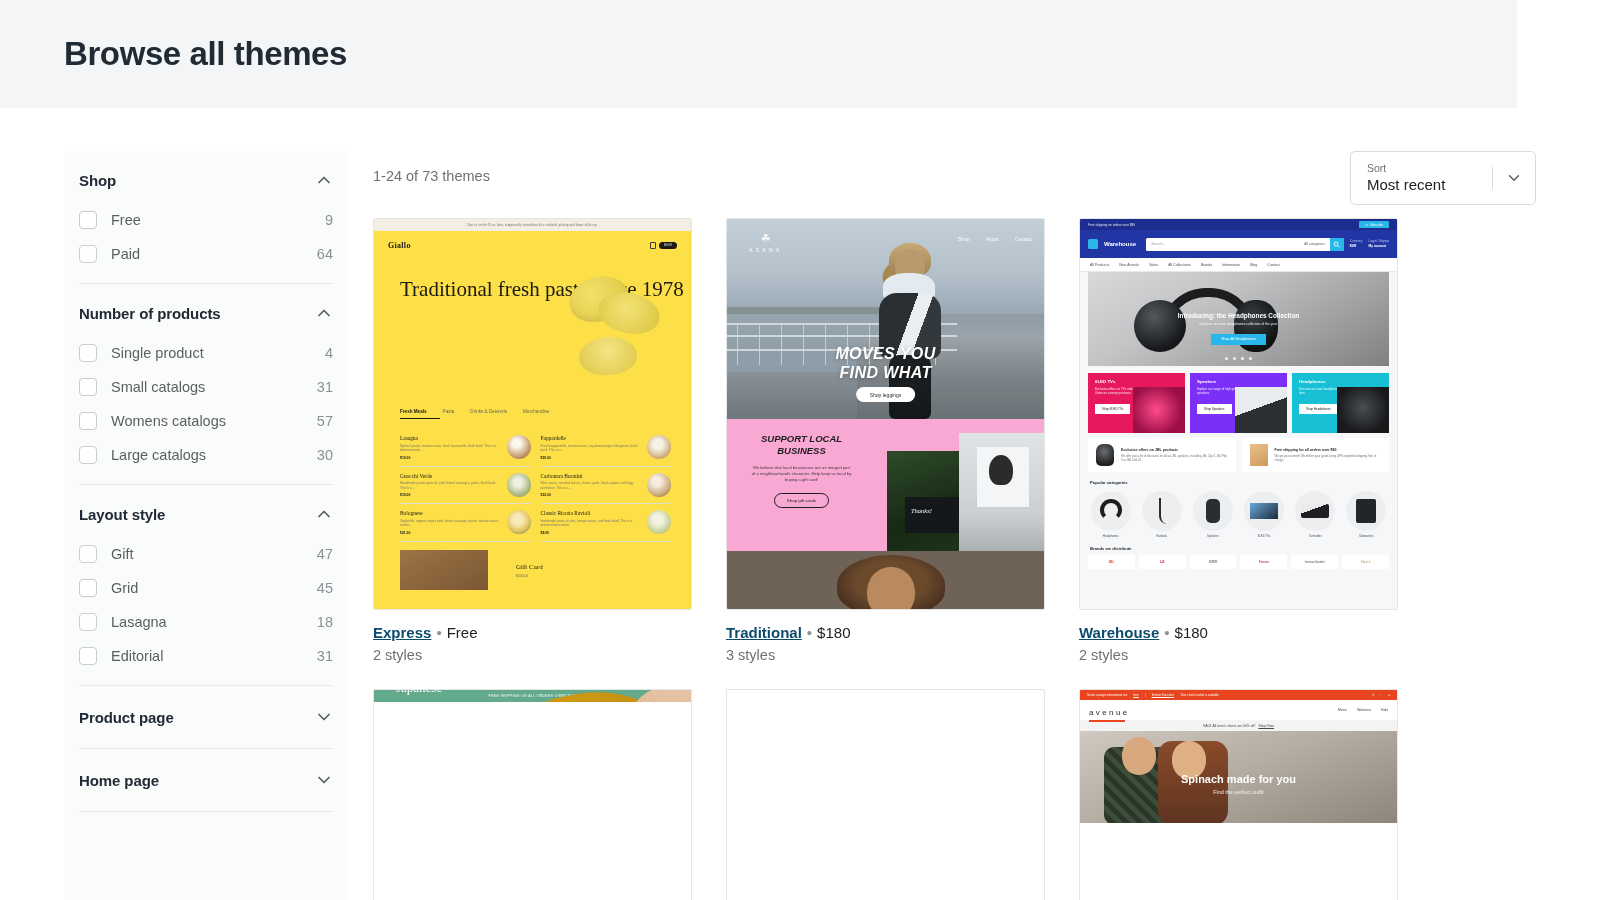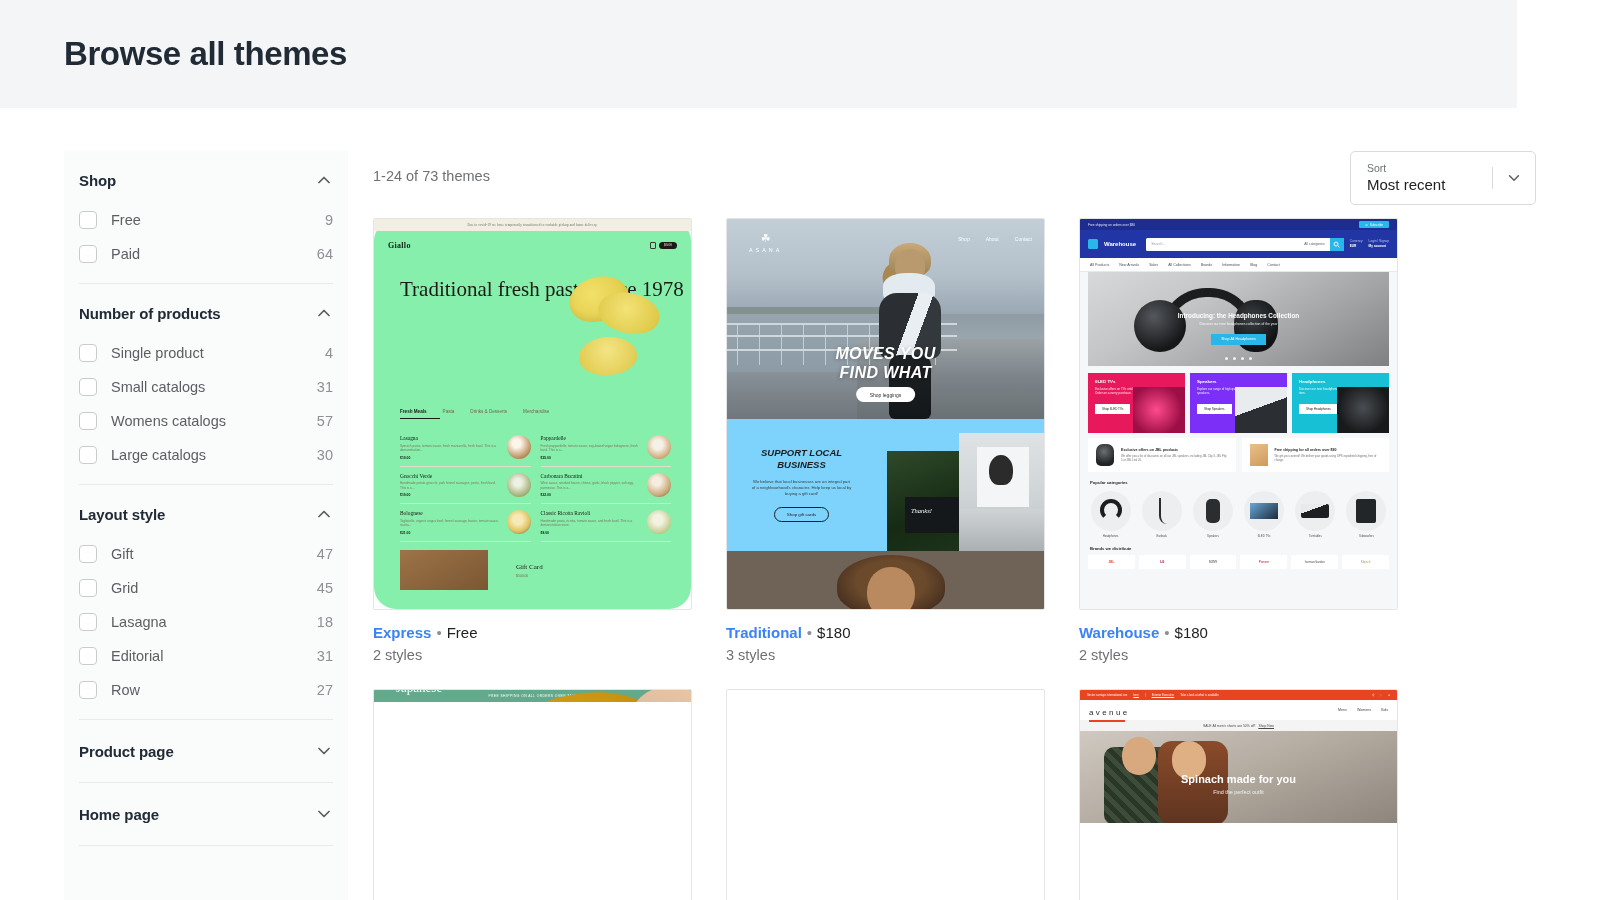--- a/index.html
+++ b/index.html
@@ -72,30 +72,30 @@
     display: grid; grid-template-columns: repeat(3, 319px);
     column-gap: 34px; row-gap: 26px; margin-top: 9px;
   }
   .card { width: 319px; }
   .thumb {
     width: 319px; height: 392px; border: 1px solid #e4e5e7; border-radius: 2px;
     overflow: hidden; background: #fff; position: relative; cursor: pointer;
   }
   .card-meta { margin-top: 13px; }
   .card-line1 { font-size: 15px; line-height: 20px; }
-  .theme-name { color: #3b82f6; font-weight: 600; cursor: pointer; margin-top: 10px; }
+  .theme-name { color: #0c4a6e; text-decoration: underline; font-weight: 600; cursor: pointer; margin-top: 10px; }
   .dot-sep { color: #8c9196; margin: 0 5px; }
   .theme-price { color: #202223; }
   .card-styles { font-size: 14.5px; color: #6d7175; margin-top: 4px; }
 
   
   .mini { position: absolute; inset: 0; }
 
   
-  .giallo { background: #86efac; font-family: "Liberation Serif", serif; border-radius: 22px; }
+  .giallo { background: #fde047; font-family: "Liberation Serif", serif; }
   .g-ann { height: 12px; background: #f2eee3; color: #6e6858; font-size: 3.2px;
            display: flex; align-items: center; justify-content: center; letter-spacing: .2px;}
   .g-nav { height: 28px; display: flex; align-items: center; padding: 0 14px; }
   .g-logo { font-size: 8px; font-weight: 700; color: #1c1a16; letter-spacing: .3px; }
   .g-cart { margin-left: auto; display: flex; align-items: center; gap: 3px; }
   .g-bag { width: 6px; height: 7px; border: 1px solid #3a3730; border-radius: 1px; }
   .g-pill { background: #1c1a16; color: #f7f3ea; font-size: 3.6px; border-radius: 6px; padding: 1.5px 5px; }
   .g-hero { position: relative; height: 150px; padding: 18px 0 0 26px; }
   .g-h1 { font-size: 21px; line-height: 25px; color: #1c1a16; }
   .g-rav { position: absolute; border-radius: 50%; }
@@ -169,21 +169,21 @@
   .a-lotus { font-size: 11px; line-height: 11px; opacity: .95; }
   .a-brand { font-size: 5.4px; letter-spacing: 3px; margin-top: 3px; }
   .a-nav { position: absolute; right: 12px; top: 17px; display: flex; gap: 16px;
            color: #fff; font-size: 5px; opacity: .92; }
   .a-h1 { position: absolute; left: 0; right: 0; top: 125px; text-align: center;
           color: #fff; font-size: 16px; font-weight: 700; font-style: italic;
           line-height: 19px; letter-spacing: .4px; text-shadow: 0 1px 4px rgba(0,0,0,.3); }
   .a-btn { position: absolute; left: 50%; transform: translateX(-50%); top: 168px;
            background: #fff; color: #2b2f33; font-size: 5px; border-radius: 10px;
            padding: 4.5px 14px; white-space: nowrap; }
-  .a-mid { height: 132px; background: #7dd3fc; position: relative; padding-top: 28px; }
+  .a-mid { height: 132px; background: #f9a8d4; position: relative; padding-top: 14px; }
   .a-lt { width: 135px; text-align: center; padding-left: 14px; }
   .a-h2 { font-size: 9.5px; font-weight: 700; font-style: italic; color: #1d1d1d; line-height: 12px; }
   .a-p { font-size: 4.2px; color: #3a3a3a; line-height: 6.2px; margin-top: 8px; padding: 0 10px; }
   .a-btn2 { display: inline-block; margin-top: 9px; border: .8px solid #1d1d1d;
             border-radius: 10px; font-size: 4.4px; padding: 4px 12px; color: #1d1d1d; }
   .a-img1 { position: absolute; left: 160px; top: 32px; width: 86px; height: 114px;
             background: linear-gradient(160deg,#2f4a2a,#162a14 55%,#20361c); }
   .a-card { position: absolute; left: 18px; top: 46px; width: 56px; height: 36px;
             background: #14181b; border-radius: 1px; }
   .a-thanks { position: absolute; left: 24px; top: 56px; color: #fff; font-size: 6.5px;
@@ -423,25 +423,20 @@
         <div class="facet-row">
           <span class="cbox"></span>
           <span class="facet-label">Lasagna</span>
           <span class="facet-count">18</span>
         </div>
         <div class="facet-row">
           <span class="cbox"></span>
           <span class="facet-label">Editorial</span>
           <span class="facet-count">31</span>
         </div>
-        <div class="facet-row">
-          <span class="cbox"></span>
-          <span class="facet-label">Row</span>
-          <span class="facet-count">27</span>
-        </div>
       </div>
     </section>
 
     <section class="facet">
       <div class="facet-head collapsed">
         <span class="facet-title">Product page</span>
         <span class="chev">
           <svg width="18" height="18" viewBox="0 0 18 18">
               <path d="M4 6.5 L9 11.5 L14 6.5" fill="none" stroke="#5c5f62" stroke-width="1.7" stroke-linecap="round" stroke-linejoin="round"></path>
             </svg>

